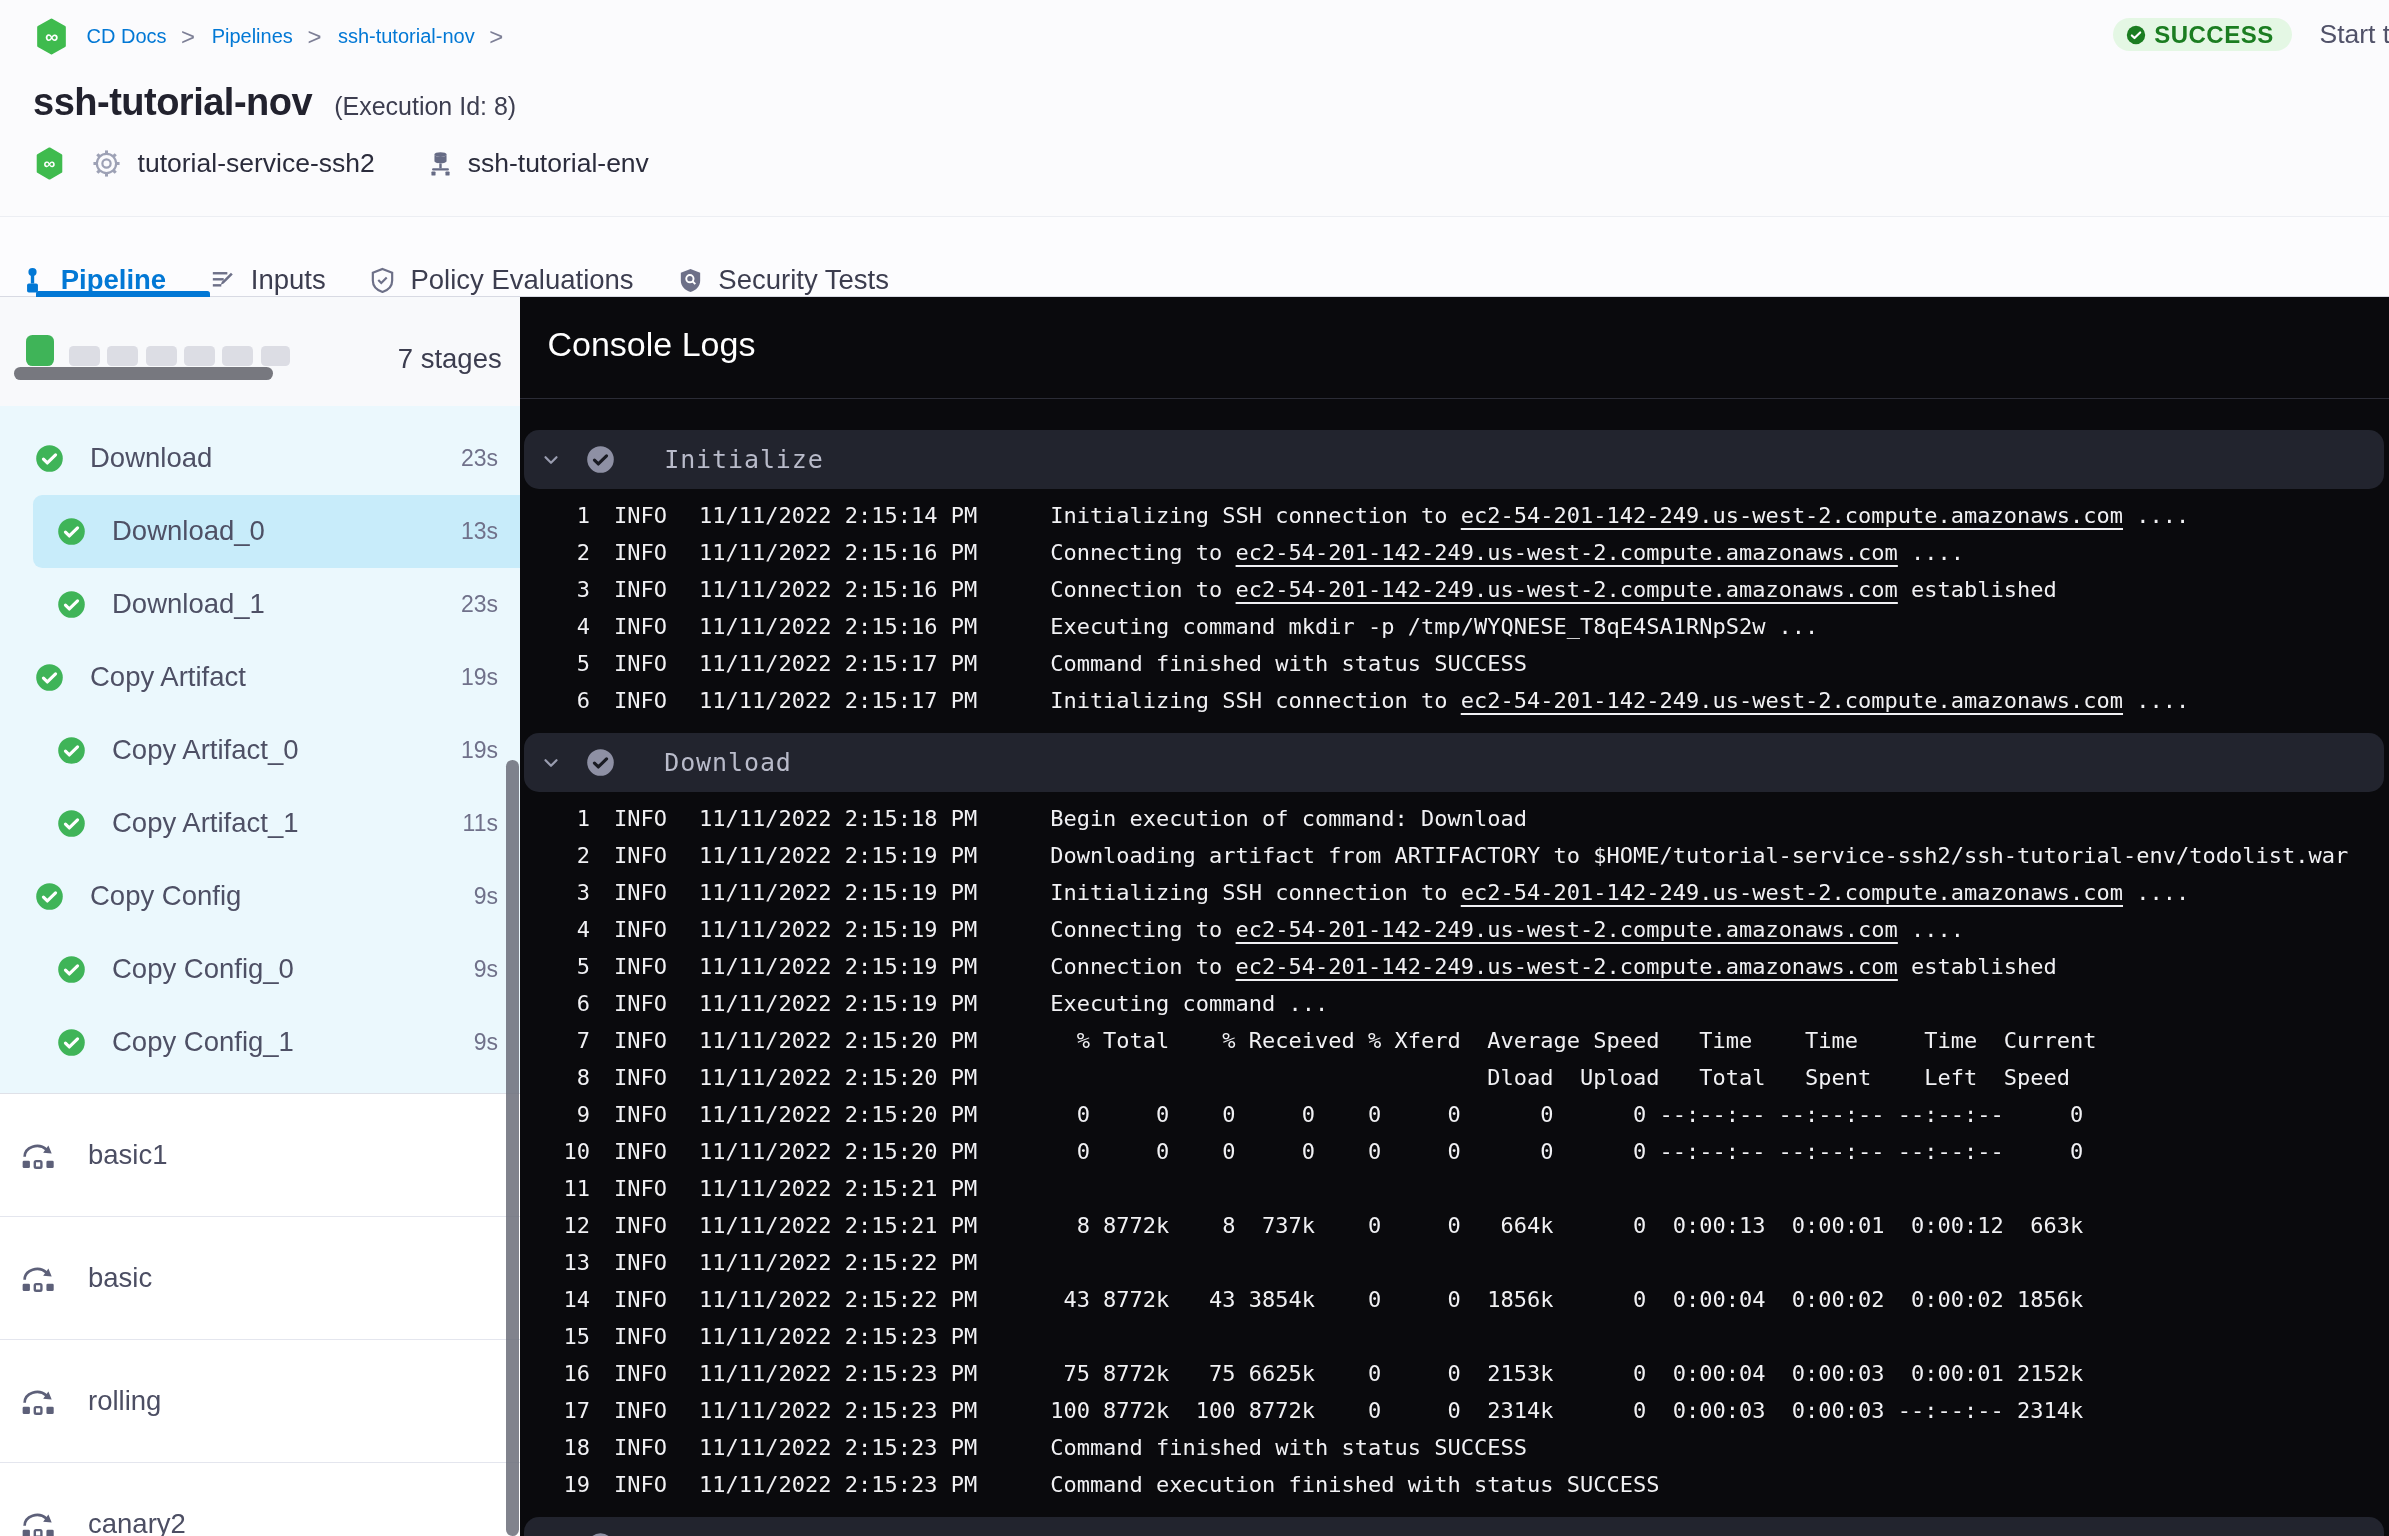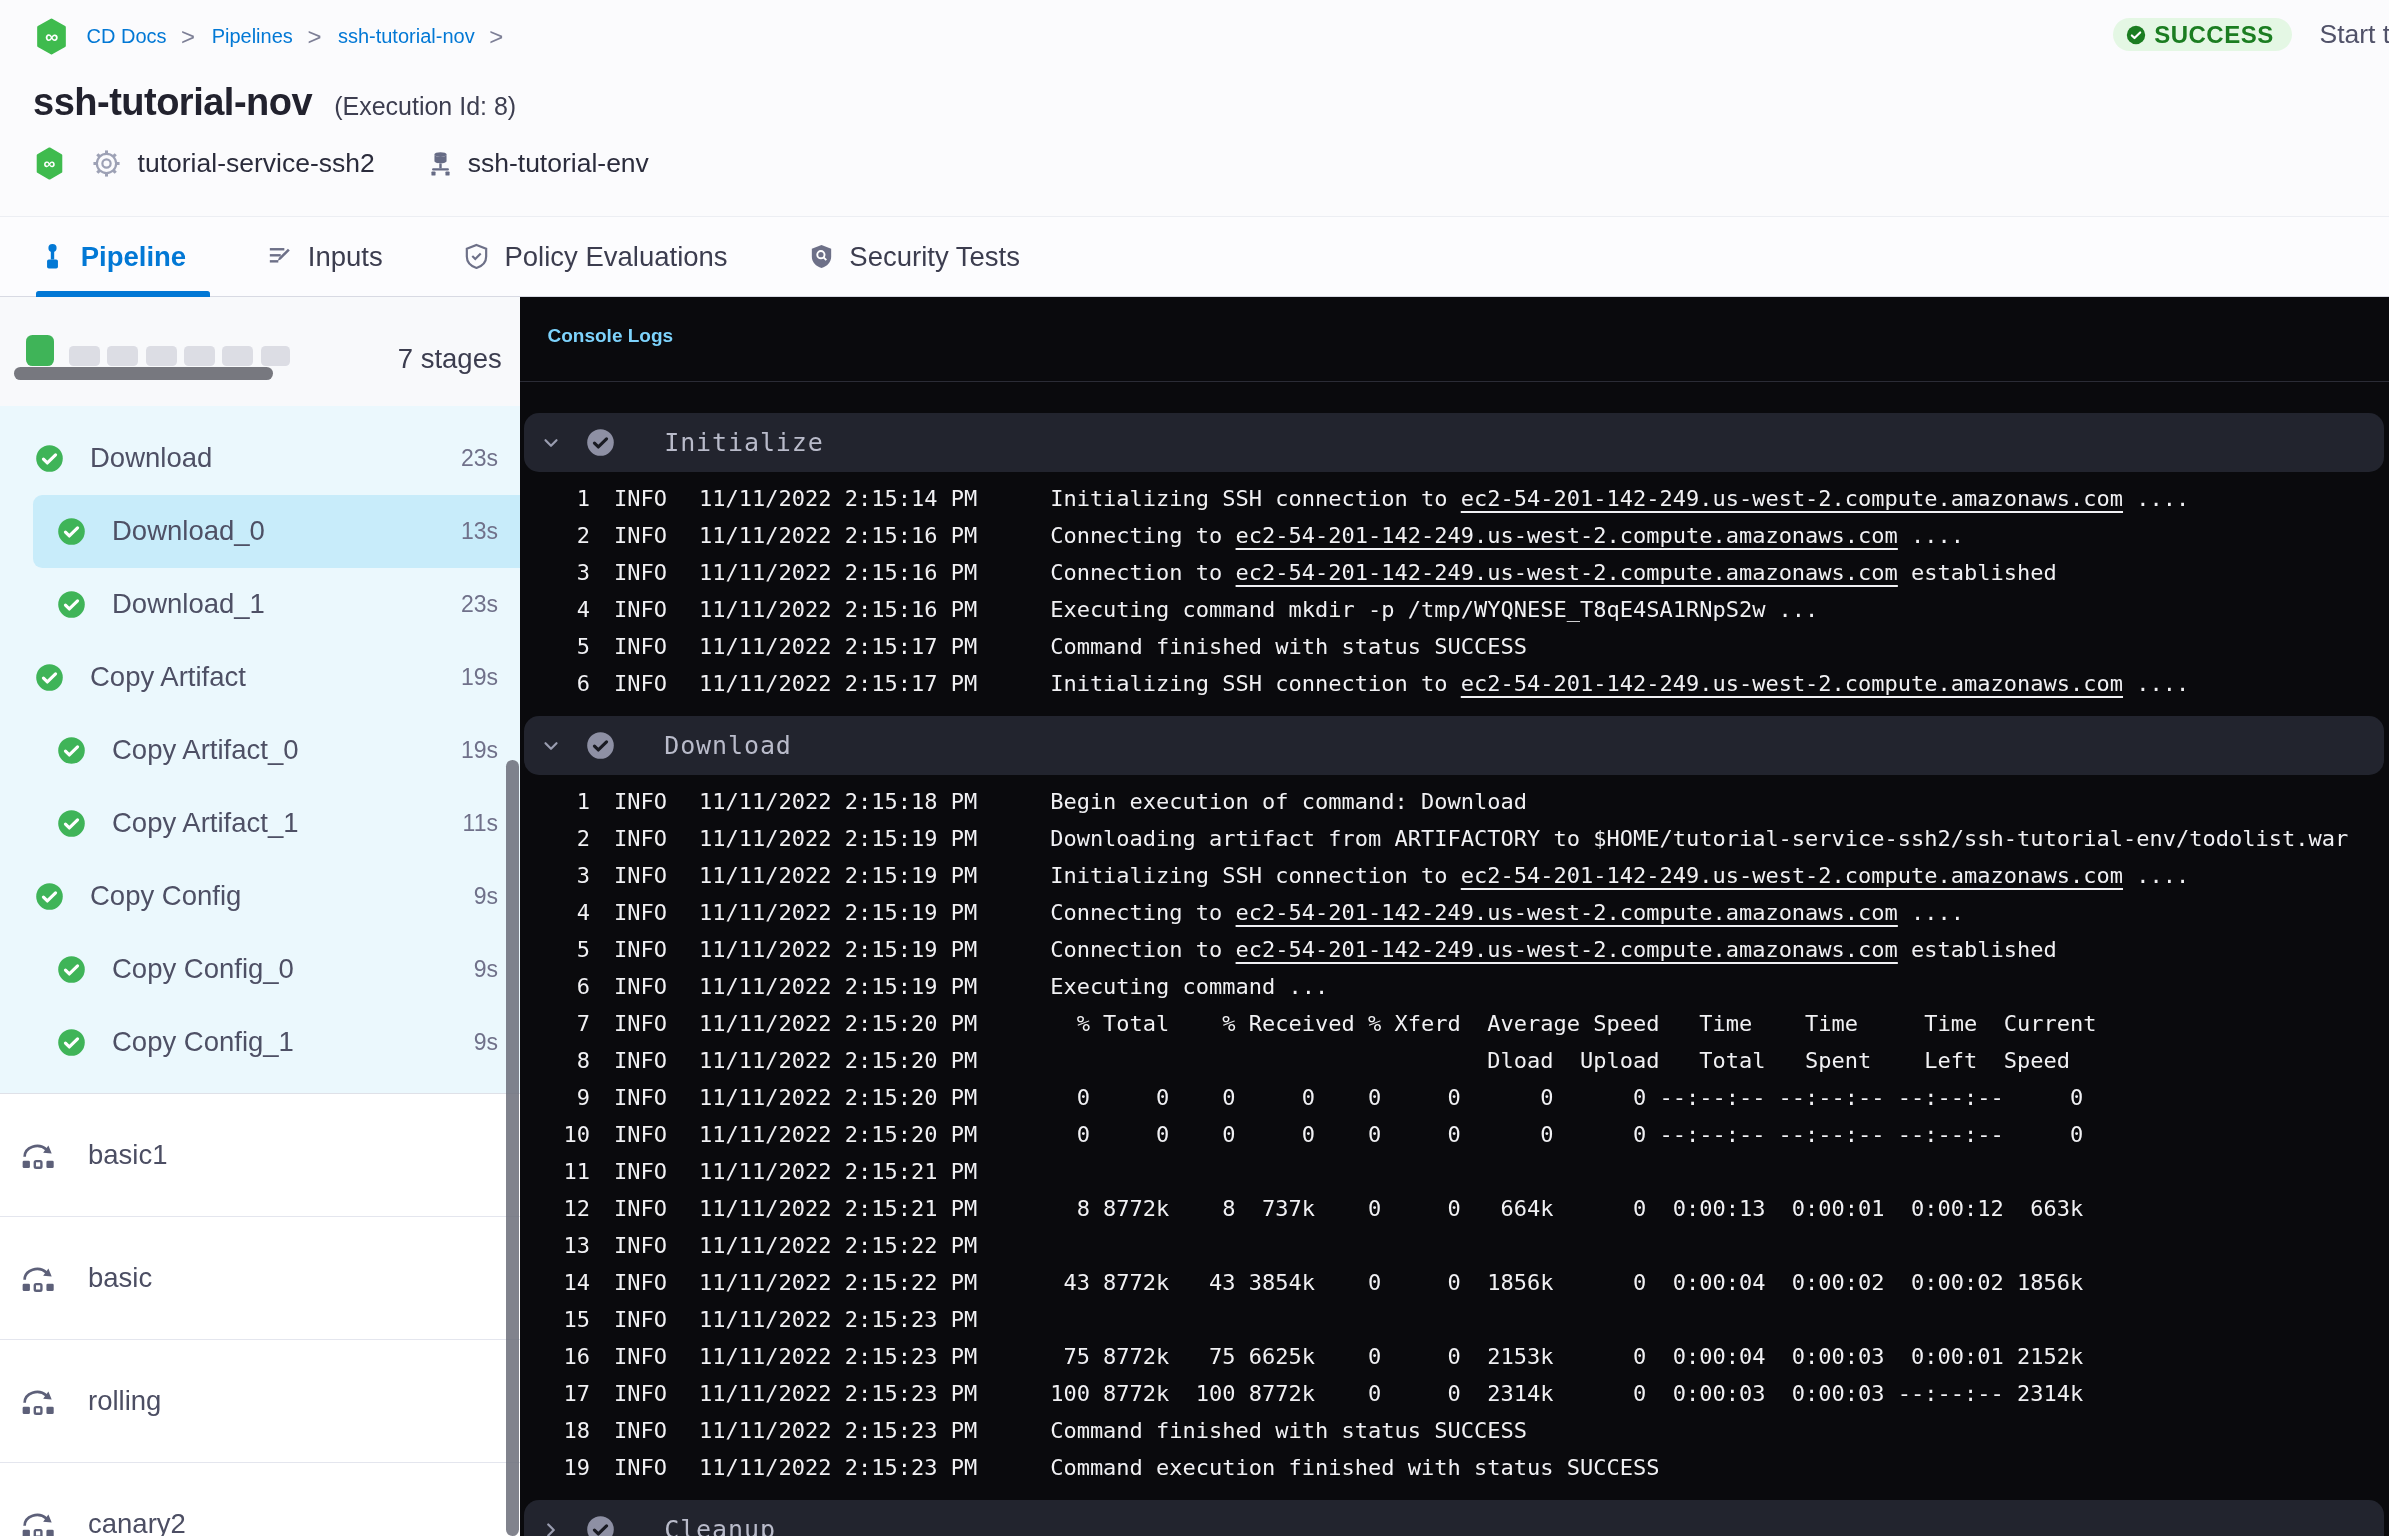--- a/index.html
+++ b/index.html
@@ -30,21 +30,21 @@
 
   .tag-row{position:absolute;left:33px;top:143px;display:flex;align-items:center;height:40px;}
   .tag-row .svc-label,.tag-row .env-label{font-size:26.5px;color:#2b2c3c;}
   .tag-row .gear{margin-left:24px;}
   .tag-row .svc-label{margin-left:14.6px;}
   .tag-row .env-sep{width:51px;}
   .tag-row .env-label{margin-left:13px;}
 
   
   .tabbar{position:absolute;left:0;top:216px;width:2389px;height:81px;background:#fcfcfe;
-    border-top:0.9px solid #eceef3;border-bottom:0.9px solid #d8dae3;display:flex;align-items:center;padding-left:38px;gap:37px;}
+    border-top:0.9px solid #eceef3;border-bottom:0.9px solid #d8dae3;display:flex;align-items:flex-end;padding-left:18px;}
   .tab{display:flex;align-items:center;margin-right:42px;cursor:pointer;}
   .tab svg{width:29px;height:29px;}
   .tab .tab-label{font-size:27.5px;color:#3c3d4f;margin-left:13.7px;white-space:nowrap;}
   .tab.active .tab-label{color:var(--accent);font-weight:bold;}
   .tab-underline{position:absolute;left:36px;bottom:-0.9px;width:174px;height:5.5px;background:var(--accent);
     border-radius:2.7px 2.7px 0 0;}
 
   
   .main{position:absolute;left:0;top:297px;width:2389px;height:1240px;display:flex;}
 
@@ -72,21 +72,21 @@
   .pipeline-row svg{width:37px;height:33px;flex:none;}
   .pipeline-row .pipeline-label{font-size:27.5px;color:#4c4e63;margin-left:13px;}
 
   .side-scrollbar{position:absolute;right:0.9px;top:463px;width:13px;height:776px;
     background:rgba(107,109,121,.85);border-radius:6.4px;}
 
   
   .console{flex:1;height:100%;background:var(--console-bg);overflow:hidden;
     font-family:"DejaVu Sans Mono",monospace;}
   .console-title{margin:27.5px 0 0 27.5px;font-family:"Liberation Sans",sans-serif;
-    font-size:19px;font-weight:bold;color:#7dd3fc;}
+    font-size:34px;font-weight:normal;color:#ffffff;}
   .console-divider{margin-top:34px;height:0.9px;background:#2b2c36;width:100%;}
   .console-sections{margin-top:32px;}
   .section-header{height:59px;margin:7.3px 5.5px 3.7px 3.7px;background:var(--section-bg);border-radius:15px;
     display:flex;align-items:center;padding-left:16.5px;cursor:pointer;}
   .section-header:first-child{margin-top:0;}
   .section-header .chevron{width:22px;height:22px;flex:none;}
   .section-header .chevron.collapsed{transform:rotate(-90deg);}
   .section-header .sec-check{width:29px;height:29px;margin-left:24px;flex:none;}
   .section-header .section-label{font-size:25px;color:#b9bbca;margin-left:49px;letter-spacing:0.9px;}
   .section-body{padding:3.7px 0 7.3px 0;}

